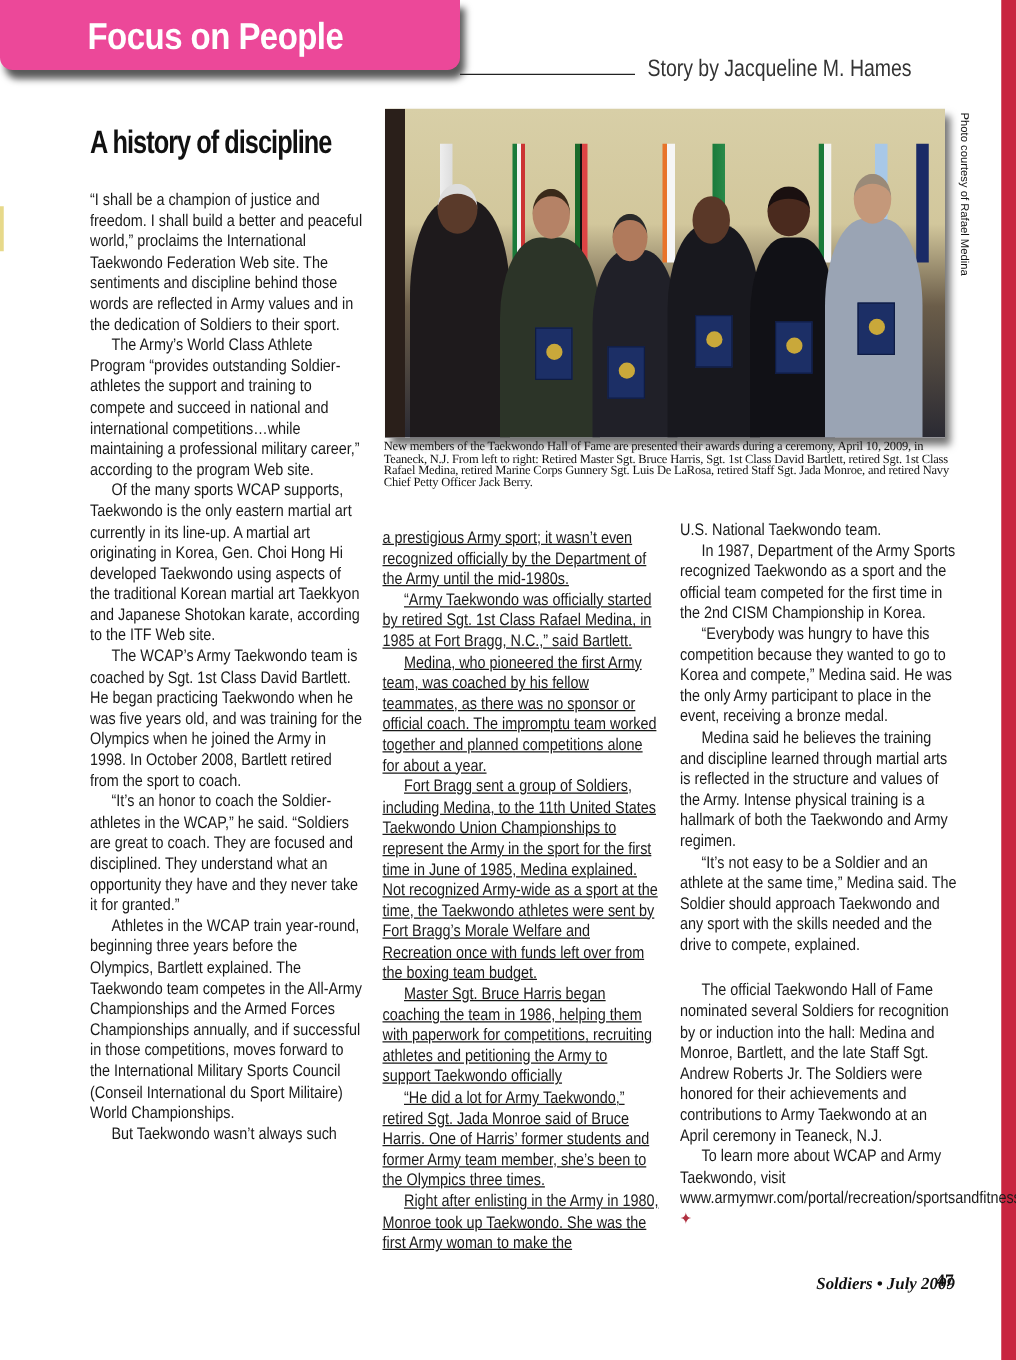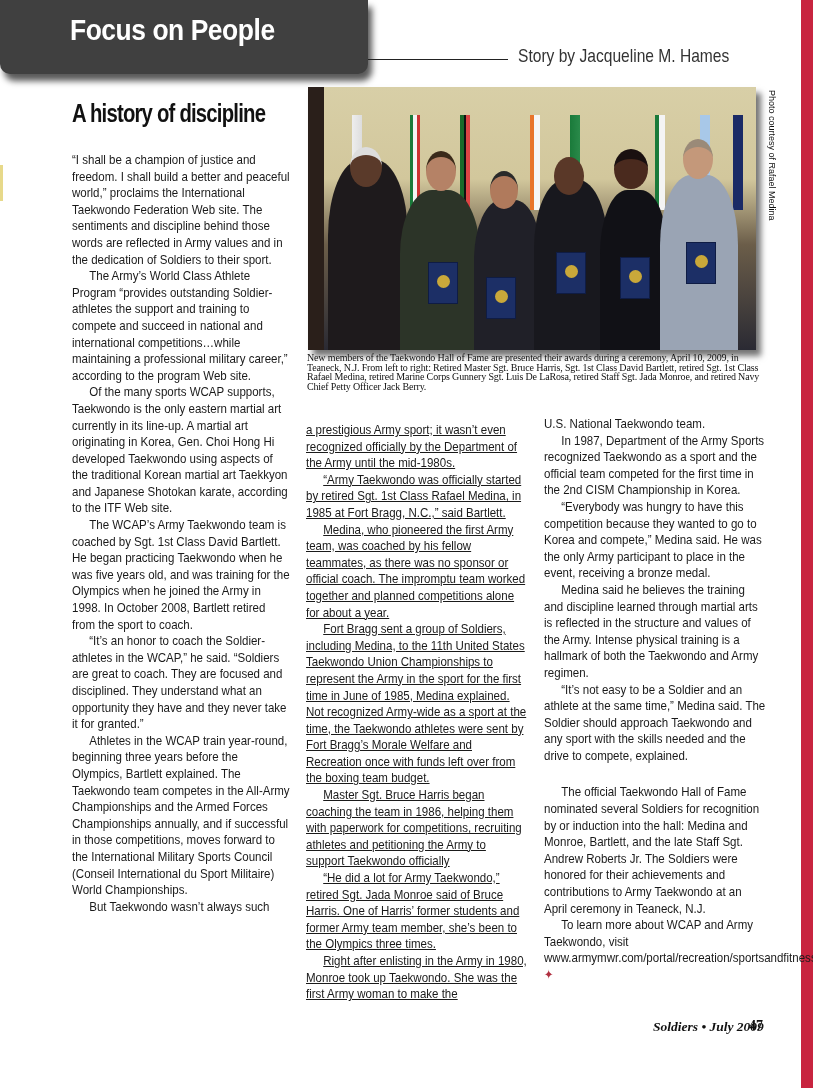--- a/index.html
+++ b/index.html
@@ -2,22 +2,22 @@
 <html><head>
 <meta charset="utf-8">
 <style>
   * { box-sizing: border-box; margin: 0; padding: 0; }
   html, body { width: 813px; height: 1088px; background: #ffffff; overflow: hidden; }
   body { position: relative; font-family: "Liberation Sans Narrow", "Liberation Sans", sans-serif; color: #1a1a1a; }
 
   .red-stripe { position: absolute; left: 801px; top: 0; width: 12px; height: 1088px; background: #c8243f; }
 
   .section-banner {
-    position: absolute; left: 0; top: 0; width: 368px; height: 74px;
-    background: #404040; border-radius: 0 0 10px 10px;
+    position: absolute; left: 0; top: 0; width: 368px; height: 56px;
+    background: #ec4899; border-radius: 0 0 10px 10px;
     box-shadow: 4px 7px 6px rgba(0,0,0,0.65);
     text-decoration: underline;
   }
   .section-banner .banner-title {
     position: absolute; left: 70px; top: 13px;
     font-family: "Liberation Sans", sans-serif; font-weight: bold;
     font-size: 30px; color: #ffffff; letter-spacing: -0.5px;
     transform: scaleX(0.88); transform-origin: left center; white-space: nowrap;
   }
   .byline-rule { position: absolute; left: 368px; top: 59px; width: 140px; height: 1px; background: #222; }

